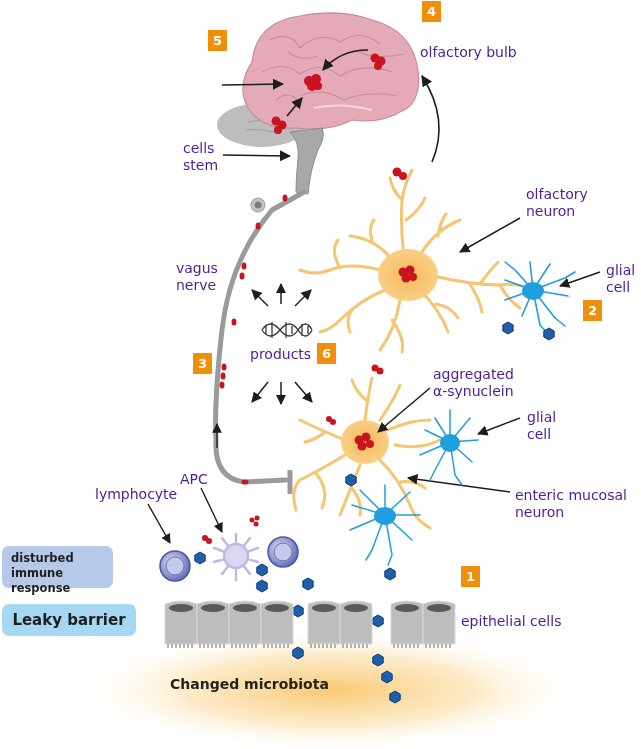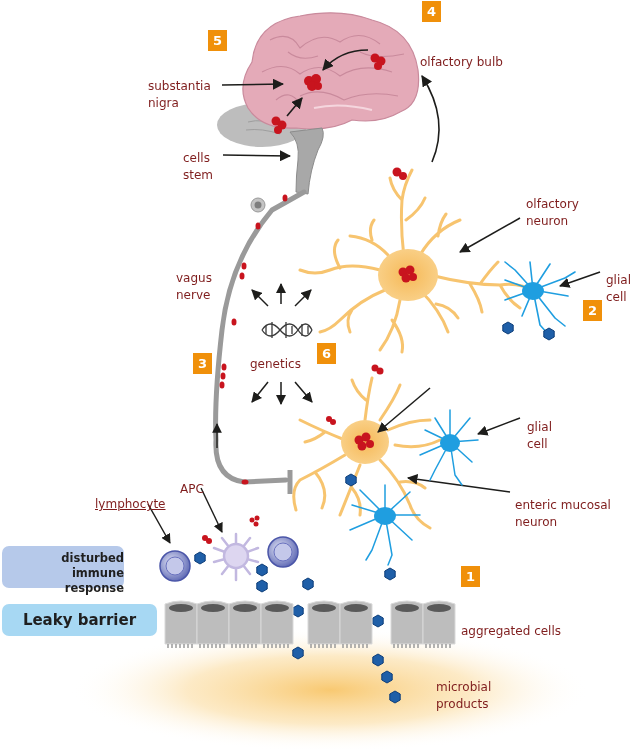--- a/index.html
+++ b/index.html
@@ -1,25 +1,25 @@
 <!DOCTYPE html>
 <html><head>
 <meta charset="utf-8">
 <style>
   html, body { margin: 0; padding: 0; background: #ffffff; }
   #stage { position: relative; width: 641px; height: 749px; overflow: hidden; background: #fff;
            font-family: "DejaVu Sans", sans-serif; color: #1d1d1b; }
   svg#art { position: absolute; left: 0; top: 0; }
-  .lbl { position: absolute; font-size: 12px; line-height: 17px; white-space: pre-line; color: #7f1d1d; margin-top: 10px; }
+  .lbl { position: absolute; font-size: 14px; line-height: 17px; white-space: pre-line; color: #4c1d95; }
   .badge { position: absolute; width: 19px; height: 21px; background: #f0900a; color: #fff;
            font-size: 13px; font-weight: bold; text-align: center; line-height: 21px; }
   .box { position: absolute; border-radius: 7px; color: #1f1f1f; }
-  .box.immune { left: 2px; top: 546px; width: 122px; height: 42px; background: #b6c9ea;
-                font-size: 11.5px; font-weight: bold; line-height: 15px; padding: 5px 0 0 9px; box-sizing: border-box; white-space: pre-line; text-align: right; }
-  .box.leaky { left: 2px; top: 604px; width: 155px; height: 32px; background: #a7d8f3;
+  .box.immune { left: 2px; top: 546px; width: 111px; height: 42px; background: #b6c9ea;
+                font-size: 11.5px; font-weight: bold; line-height: 15px; padding: 5px 0 0 9px; box-sizing: border-box; white-space: pre-line; }
+  .box.leaky { left: 2px; top: 604px; width: 134px; height: 32px; background: #a7d8f3;
                font-size: 15px; font-weight: bold; line-height: 32px; text-align: center; }
   .bold-lbl { position: absolute; font-size: 14px; font-weight: bold; color: #222; }
 </style>
 </head>
 <body>
 
 <div id="stage">
 <svg id="art" width="641" height="749" viewBox="0 0 641 749">
   <defs>
     <radialGradient id="glow" cx="0.5" cy="0.5" r="0.5">
@@ -225,38 +225,37 @@
   </g>
 </svg>
 
 <div class="badge" style="left:208px;top:30px;">5</div>
 <div class="badge" style="left:422px;top:1px;">4</div>
 <div class="badge" style="left:583px;top:300px;">2</div>
 <div class="badge" style="left:193px;top:353px;">3</div>
 <div class="badge" style="left:317px;top:343px;">6</div>
 <div class="badge" style="left:461px;top:566px;">1</div>
 
-<div class="lbl" style="left:148px;top:68px;">substantia
-nigra</div>
 <div class="lbl" style="left:420px;top:44px;">olfactory bulb</div>
 <div class="lbl" style="left:183px;top:140px;">cells
 stem</div>
 <div class="lbl" style="left:526px;top:186px;">olfactory
 neuron</div>
 <div class="lbl" style="left:606px;top:262px;">glial
 cell</div>
 <div class="lbl" style="left:176px;top:260px;">vagus
 nerve</div>
-<div class="lbl" style="left:250px;top:346px;">genetics</div>
+<div class="lbl" style="left:250px;top:346px;">products</div>
+<div class="lbl" style="left:433px;top:366px;">aggregated
+α-synuclein</div>
 <div class="lbl" style="left:527px;top:409px;">glial
 cell</div>
 <div class="lbl" style="left:515px;top:487px;">enteric mucosal
 neuron</div>
-<div class="lbl" style="left:95px;top:486px;text-decoration:underline;">lymphocyte</div>
+<div class="lbl" style="left:95px;top:486px;">lymphocyte</div>
 <div class="lbl" style="left:180px;top:471px;">APC</div>
-<div class="lbl" style="left:461px;top:613px;">aggregated cells</div>
-<div class="lbl" style="left:436px;top:669px;">microbial
-products</div>
+<div class="lbl" style="left:461px;top:613px;">epithelial cells</div>
 
 <div class="box immune">disturbed immune
 response</div>
 <div class="box leaky">Leaky barrier</div>
+<div class="bold-lbl" style="left:170px;top:676px;">Changed microbiota</div>
 </div>
 
 </body></html>

